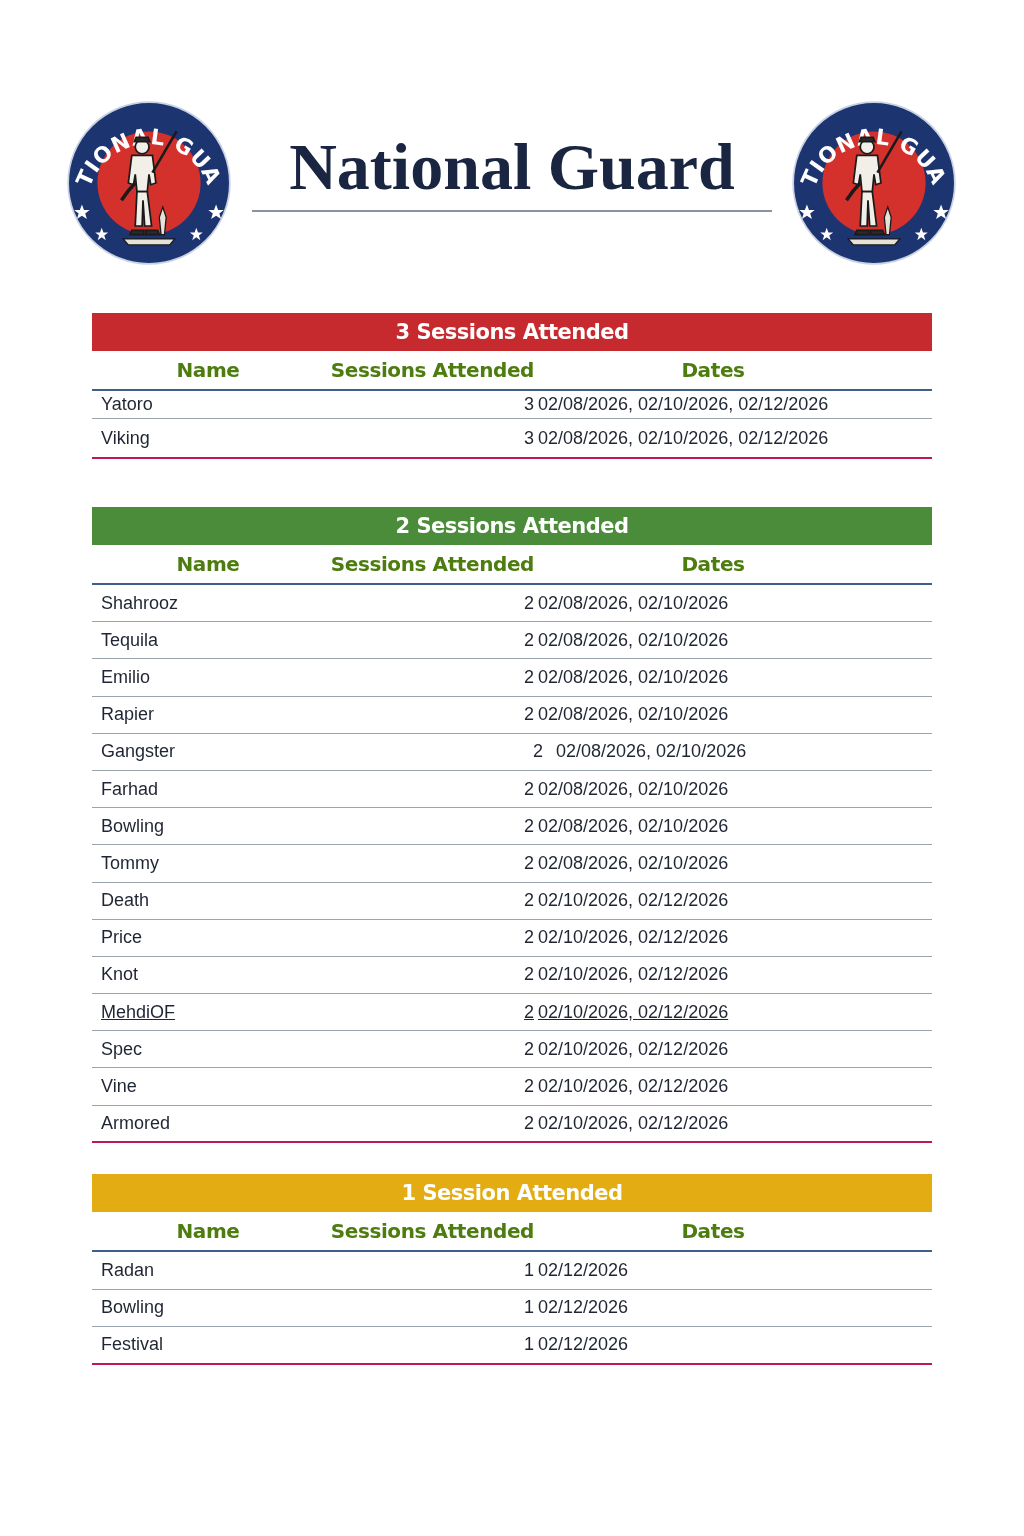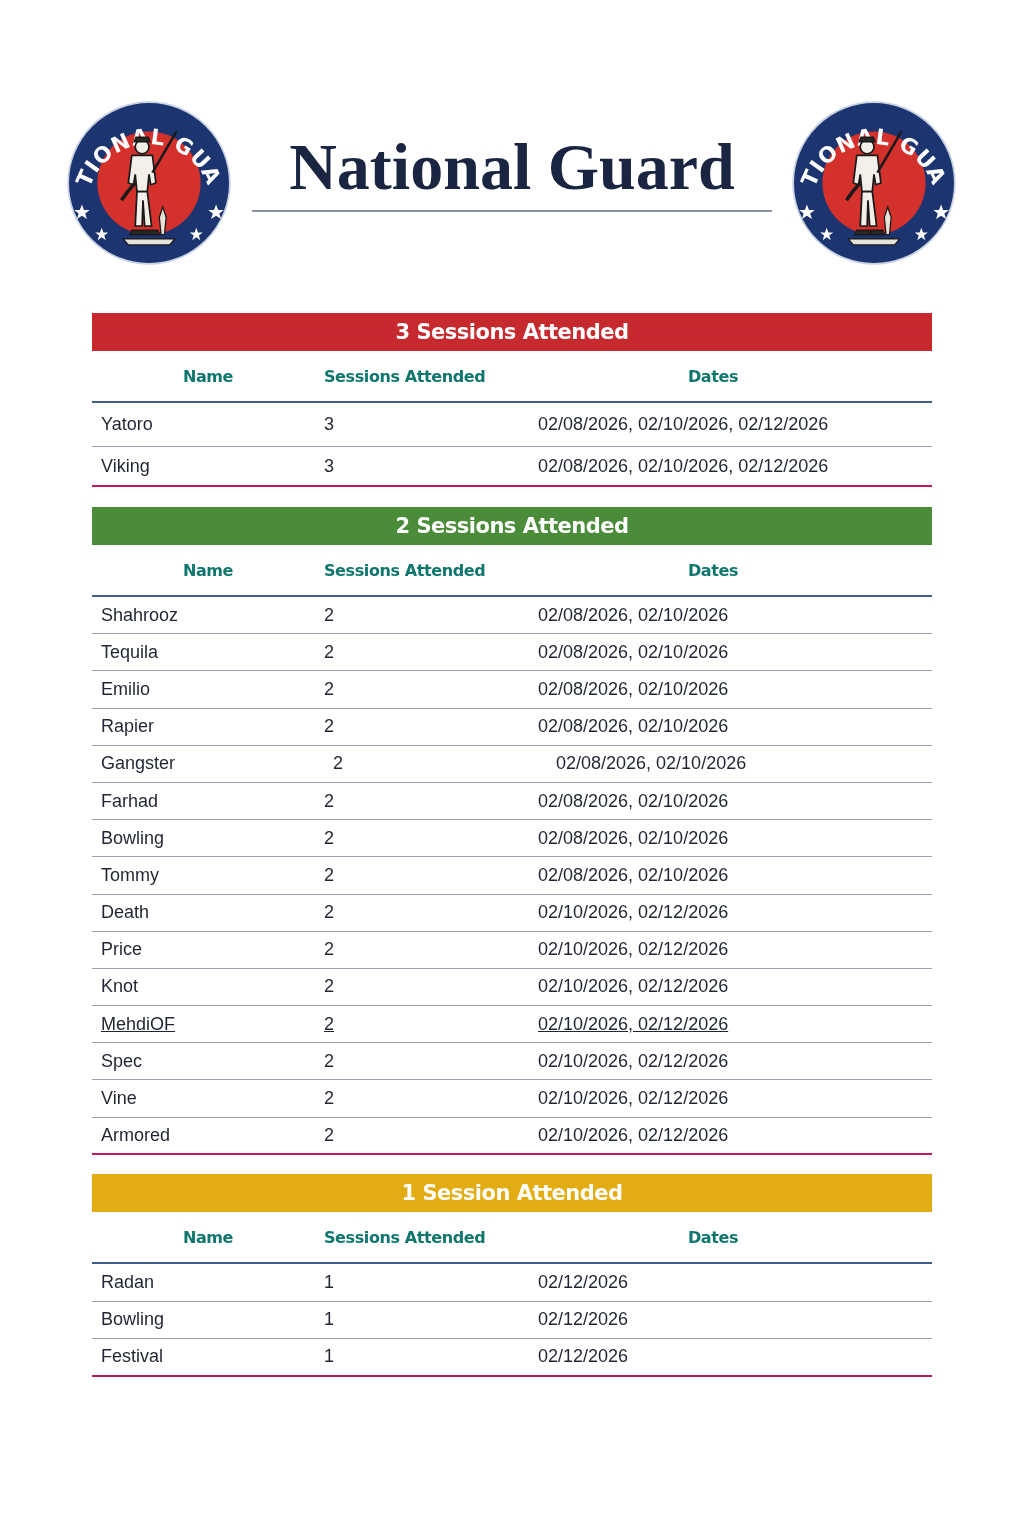--- a/index.html
+++ b/index.html
@@ -10,26 +10,26 @@
   .seal.left { left: 63px; }
   .seal.right { left: 788px; }
 
   .title-block { position: absolute; left: 252px; top: 128px; width: 520px; text-align: center; }
   .title { font-family: "Liberation Serif", "DejaVu Serif", serif; font-weight: bold; font-size: 66px; color: #1a2542; letter-spacing: 0px; line-height: 78px; }
   .title-rule { height: 2px; background: #8593a3; margin-top: 4px; }
   .subtitle { font-family: "Liberation Serif", "DejaVu Serif", serif; font-weight: bold; font-size: 22px; color: #1f2a44; margin-top: 14px; text-align: left; padding-left: 42px; }
 
   .section { position: absolute; left: 92px; width: 840px; }
   .banner { height: 38px; color: #ffffff; font-weight: bold; font-size: 21px; text-align: center; line-height: 38px; font-family: "DejaVu Sans", sans-serif; letter-spacing: -0.5px; margin-top: 8px; }
-  .thead { display: flex; height: 52px; align-items: center; border-bottom: 2px solid #3f5f8a; font-weight: bold; font-size: 16px; color: #0f766e; font-family: "DejaVu Sans", sans-serif; letter-spacing: -0.4px; }
+  .thead { display: flex; height: 40px; align-items: center; border-bottom: 2px solid #3f5f8a; font-weight: bold; font-size: 20px; color: #4d7c0f; font-family: "DejaVu Sans", sans-serif; letter-spacing: -0.4px; }
   .row { display: flex; align-items: center; border-bottom: 1px solid #9aa4b0; font-size: 18px; color: #1f2533; font-family: "Liberation Sans", sans-serif; }
   .row:last-child { border-bottom: 2px solid #be185d; }
   .c-name { width: 232px; padding-left: 9px; }
   .thead .c-name { text-align: center; padding-left: 0; }
-  .c-sess { width: 210px; text-align: left; }
+  .c-sess { width: 210px; text-align: right; }
   .c-dates { flex: 1; padding-left: 4px; }
   .thead .c-dates { text-align: center; padding-left: 0; padding-right: 40px; }
 </style>
 </head>
 <body>
 
 <div class="seal left">
   <svg viewBox="0 0 200 200" width="172" height="172">
     <defs>
       <path id="arcL" d="M 30 110 A 72 72 0 0 1 170 110"></path>
@@ -100,21 +100,21 @@
 </div>
 
 <div class="section" style="top:305px;">
   <div class="banner" style="background:#c62a2f;">3 Sessions Attended</div>
   <div class="thead">
     <div class="c-name">Name</div>
     <div class="c-sess">Sessions Attended</div>
     <div class="c-dates">Dates</div>
   </div>
   <div class="tbody">
-      <div class="row" style="height: 44px;">
+      <div class="row" style="height: 28px;">
         <div class="c-name">Yatoro</div>
         <div class="c-sess">3</div>
         <div class="c-dates">02/08/2026, 02/10/2026, 02/12/2026</div>
       </div>
       <div class="row" style="height: 40px;">
         <div class="c-name">Viking</div>
         <div class="c-sess">3</div>
         <div class="c-dates">02/08/2026, 02/10/2026, 02/12/2026</div>
       </div>
     </div>

